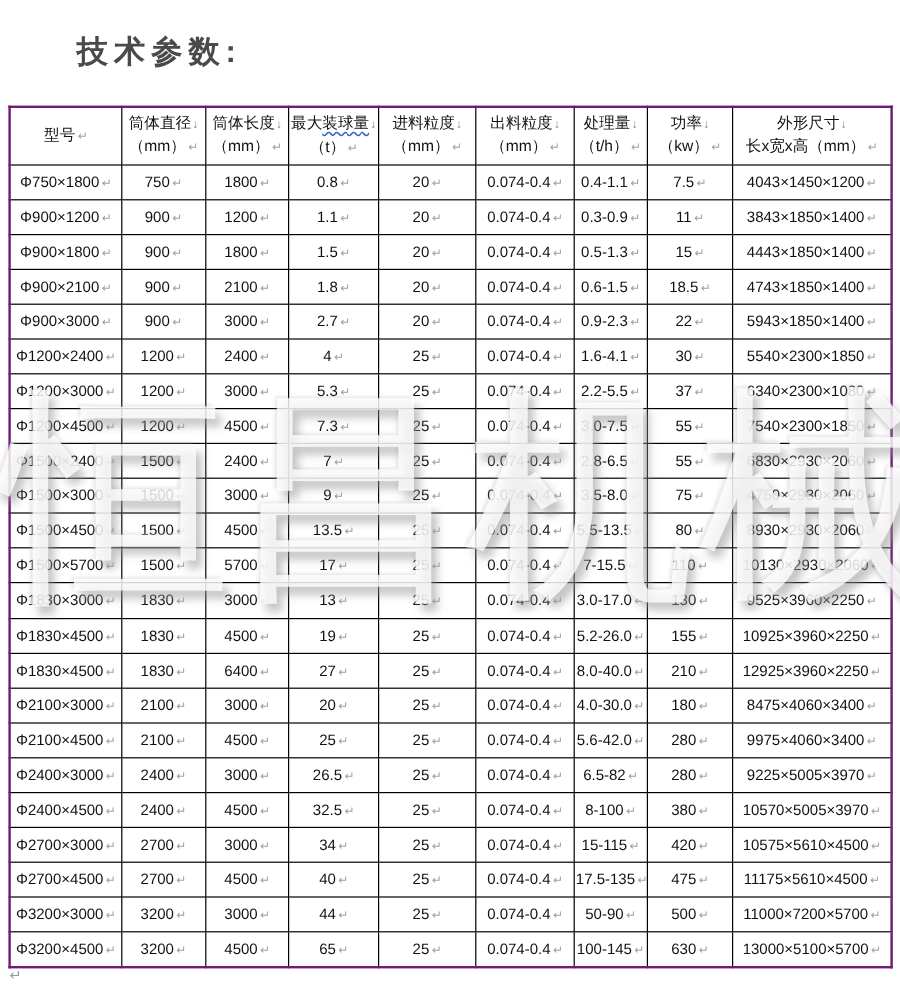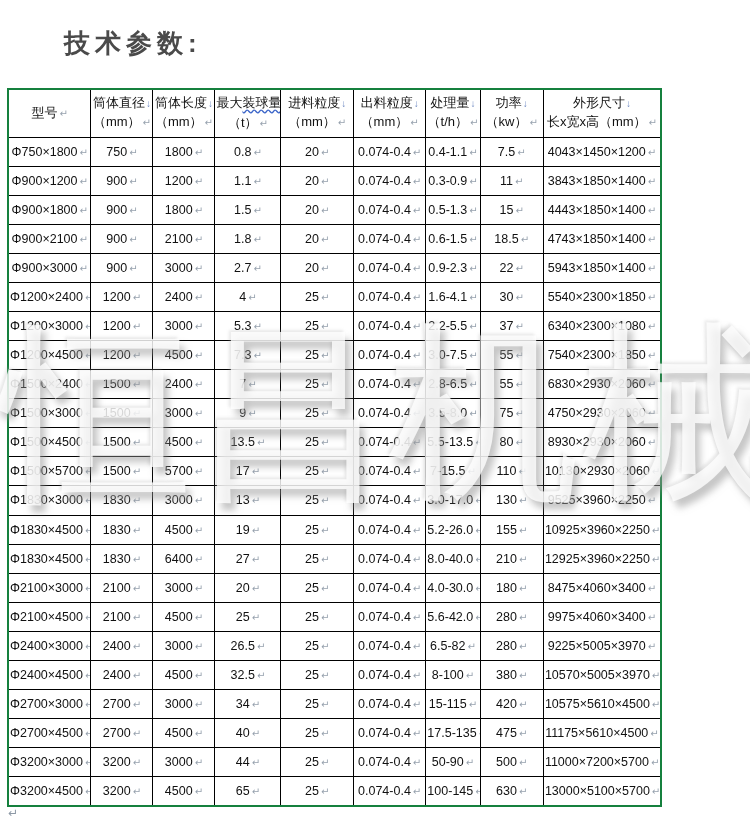--- a/index.html
+++ b/index.html
@@ -10,23 +10,23 @@
   }
   
   .page-title{
     position:absolute;left:64px;top:26px;
     font-size:26px;font-weight:700;color:#4a4a4a;
     letter-spacing:5px;
   }
   
   .spec-table-wrap{position:absolute;left:7px;top:88px;width:737px;}
   table.spec{
-    width:655px;height:719px;
+    width:737px;height:719px;
     border-collapse:collapse;table-layout:fixed;
-    border:2px solid #15803d;
+    border:2px solid #701a75;
   }
   table.spec th, table.spec td{
     border:1px solid #000;
     text-align:center;vertical-align:middle;
     padding:0 1px;overflow:hidden;white-space:nowrap;
     color:#111;
   }
   thead tr{height:48px;}
   tbody tr{height:29px;}
   th{font-weight:normal;font-size:13px;line-height:1.45;}

